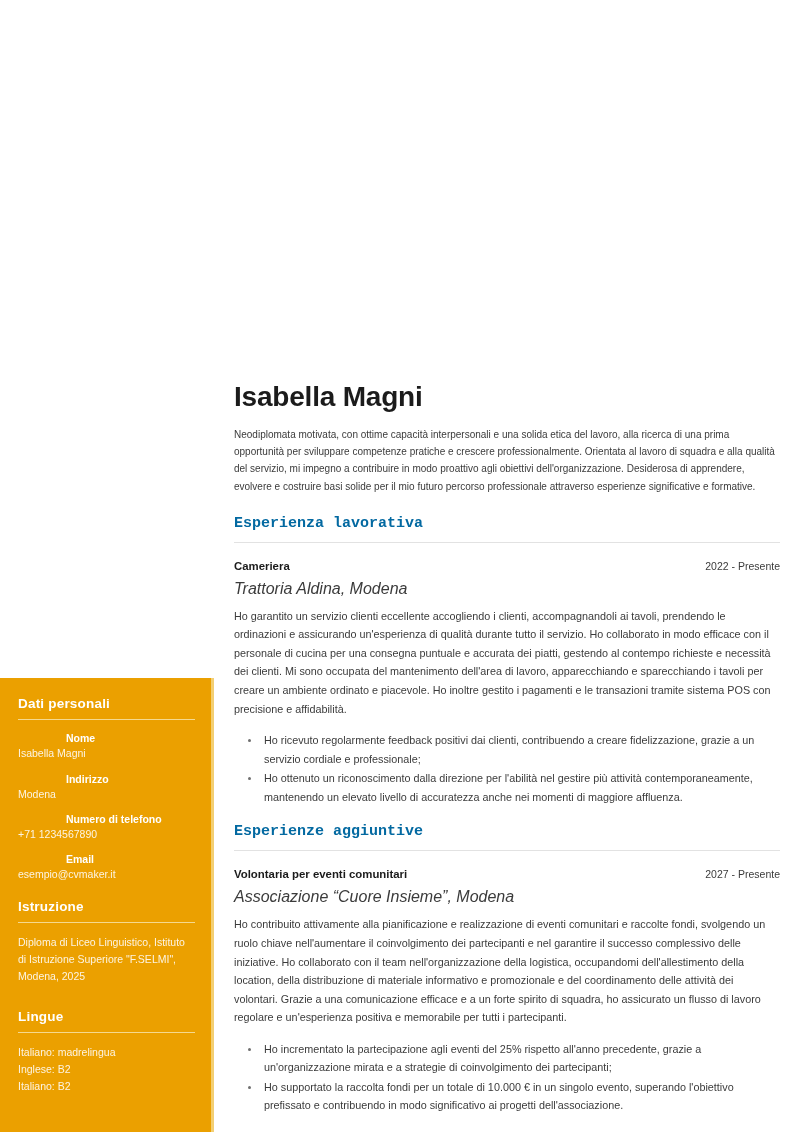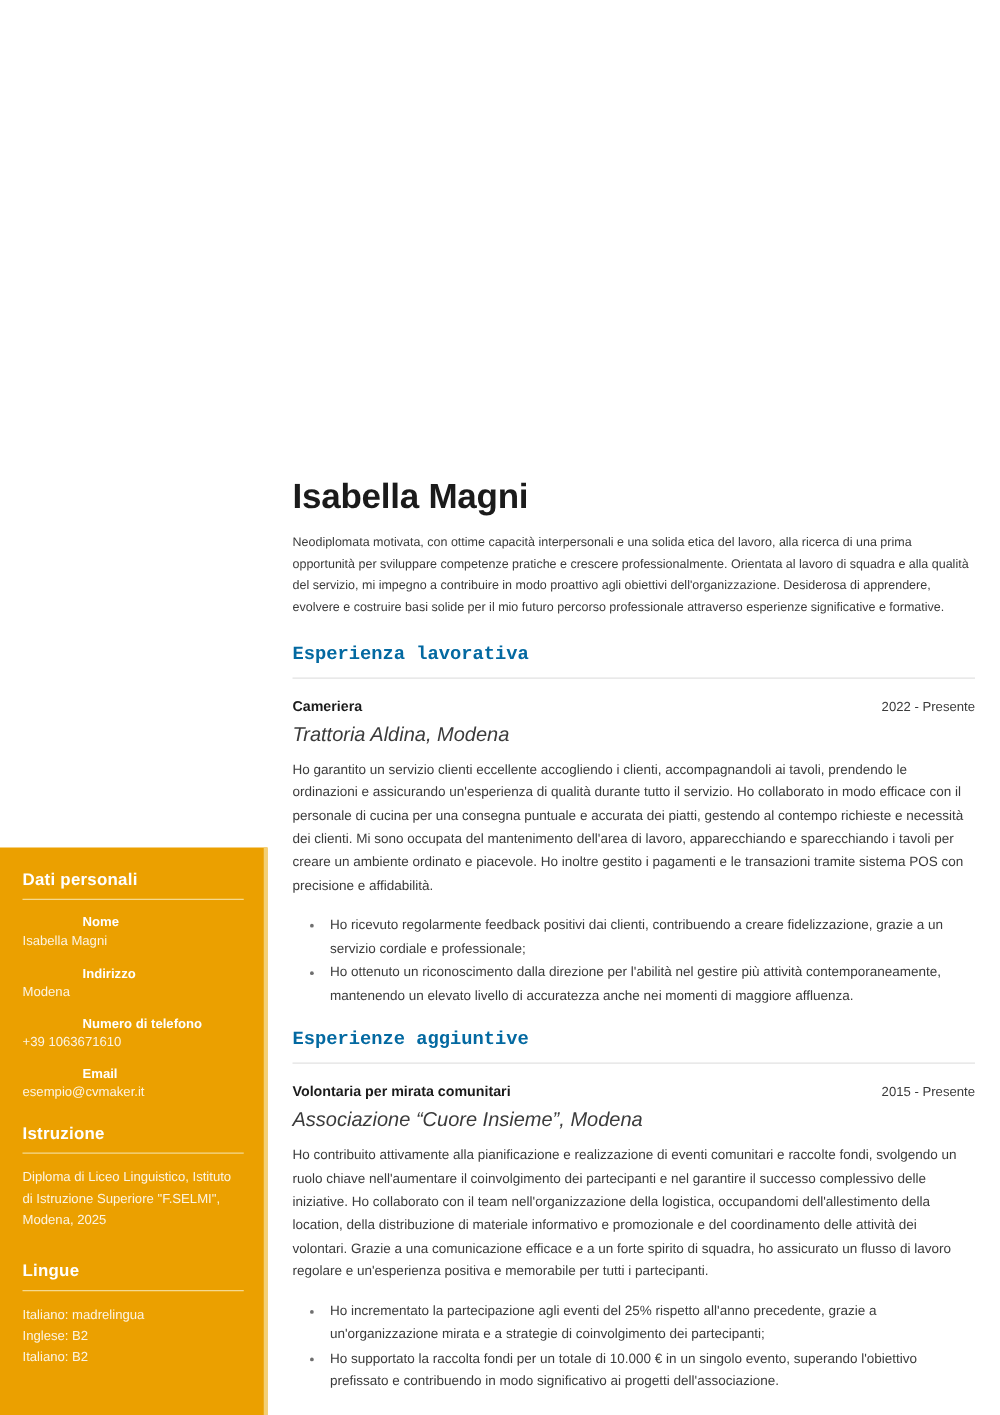--- a/index.html
+++ b/index.html
@@ -211,21 +211,21 @@
         <div class="field-value">Isabella Magni</div>
       </div>
 
       <div class="field">
         <div class="field-label">Indirizzo</div>
         <div class="field-value">Modena</div>
       </div>
 
       <div class="field">
         <div class="field-label">Numero di telefono</div>
-        <div class="field-value">+39 1063671610</div>
+        <div class="field-value">+71 1234567890</div>
       </div>
 
       <div class="field">
         <div class="field-label">Email</div>
         <div class="field-value">esempio@cvmaker.it</div>
       </div>
     </section>
 
     <section class="side-section">
       <div class="side-heading">Istruzione</div>
@@ -267,22 +267,22 @@
         </ul>
       </div>
     </section>
 
     <section class="section-block">
       <div class="main-heading">Esperienze aggiuntive</div>
       <div class="main-rule"></div>
 
       <div class="entry">
         <div class="entry-head">
-          <span class="entry-title">Volontaria per mirata comunitari</span>
-          <span class="entry-date">2015 - Presente</span>
+          <span class="entry-title">Volontaria per eventi comunitari</span>
+          <span class="entry-date">2027 - Presente</span>
         </div>
         <div class="entry-org">Associazione “Cuore Insieme”, Modena</div>
         <p class="entry-desc">Ho contribuito attivamente alla pianificazione e realizzazione di eventi comunitari e raccolte fondi, svolgendo un ruolo chiave nell'aumentare il coinvolgimento dei partecipanti e nel garantire il successo complessivo delle iniziative. Ho collaborato con il team nell'organizzazione della logistica, occupandomi dell'allestimento della location, della distribuzione di materiale informativo e promozionale e del coordinamento delle attività dei volontari. Grazie a una comunicazione efficace e a un forte spirito di squadra, ho assicurato un flusso di lavoro regolare e un'esperienza positiva e memorabile per tutti i partecipanti.</p>
         <ul class="main-list">
           <li>Ho incrementato la partecipazione agli eventi del 25% rispetto all'anno precedente, grazie a un'organizzazione mirata e a strategie di coinvolgimento dei partecipanti;</li>
           <li>Ho supportato la raccolta fondi per un totale di 10.000 € in un singolo evento, superando l'obiettivo prefissato e contribuendo in modo significativo ai progetti dell'associazione.</li>
         </ul>
       </div>
     </section>
 

